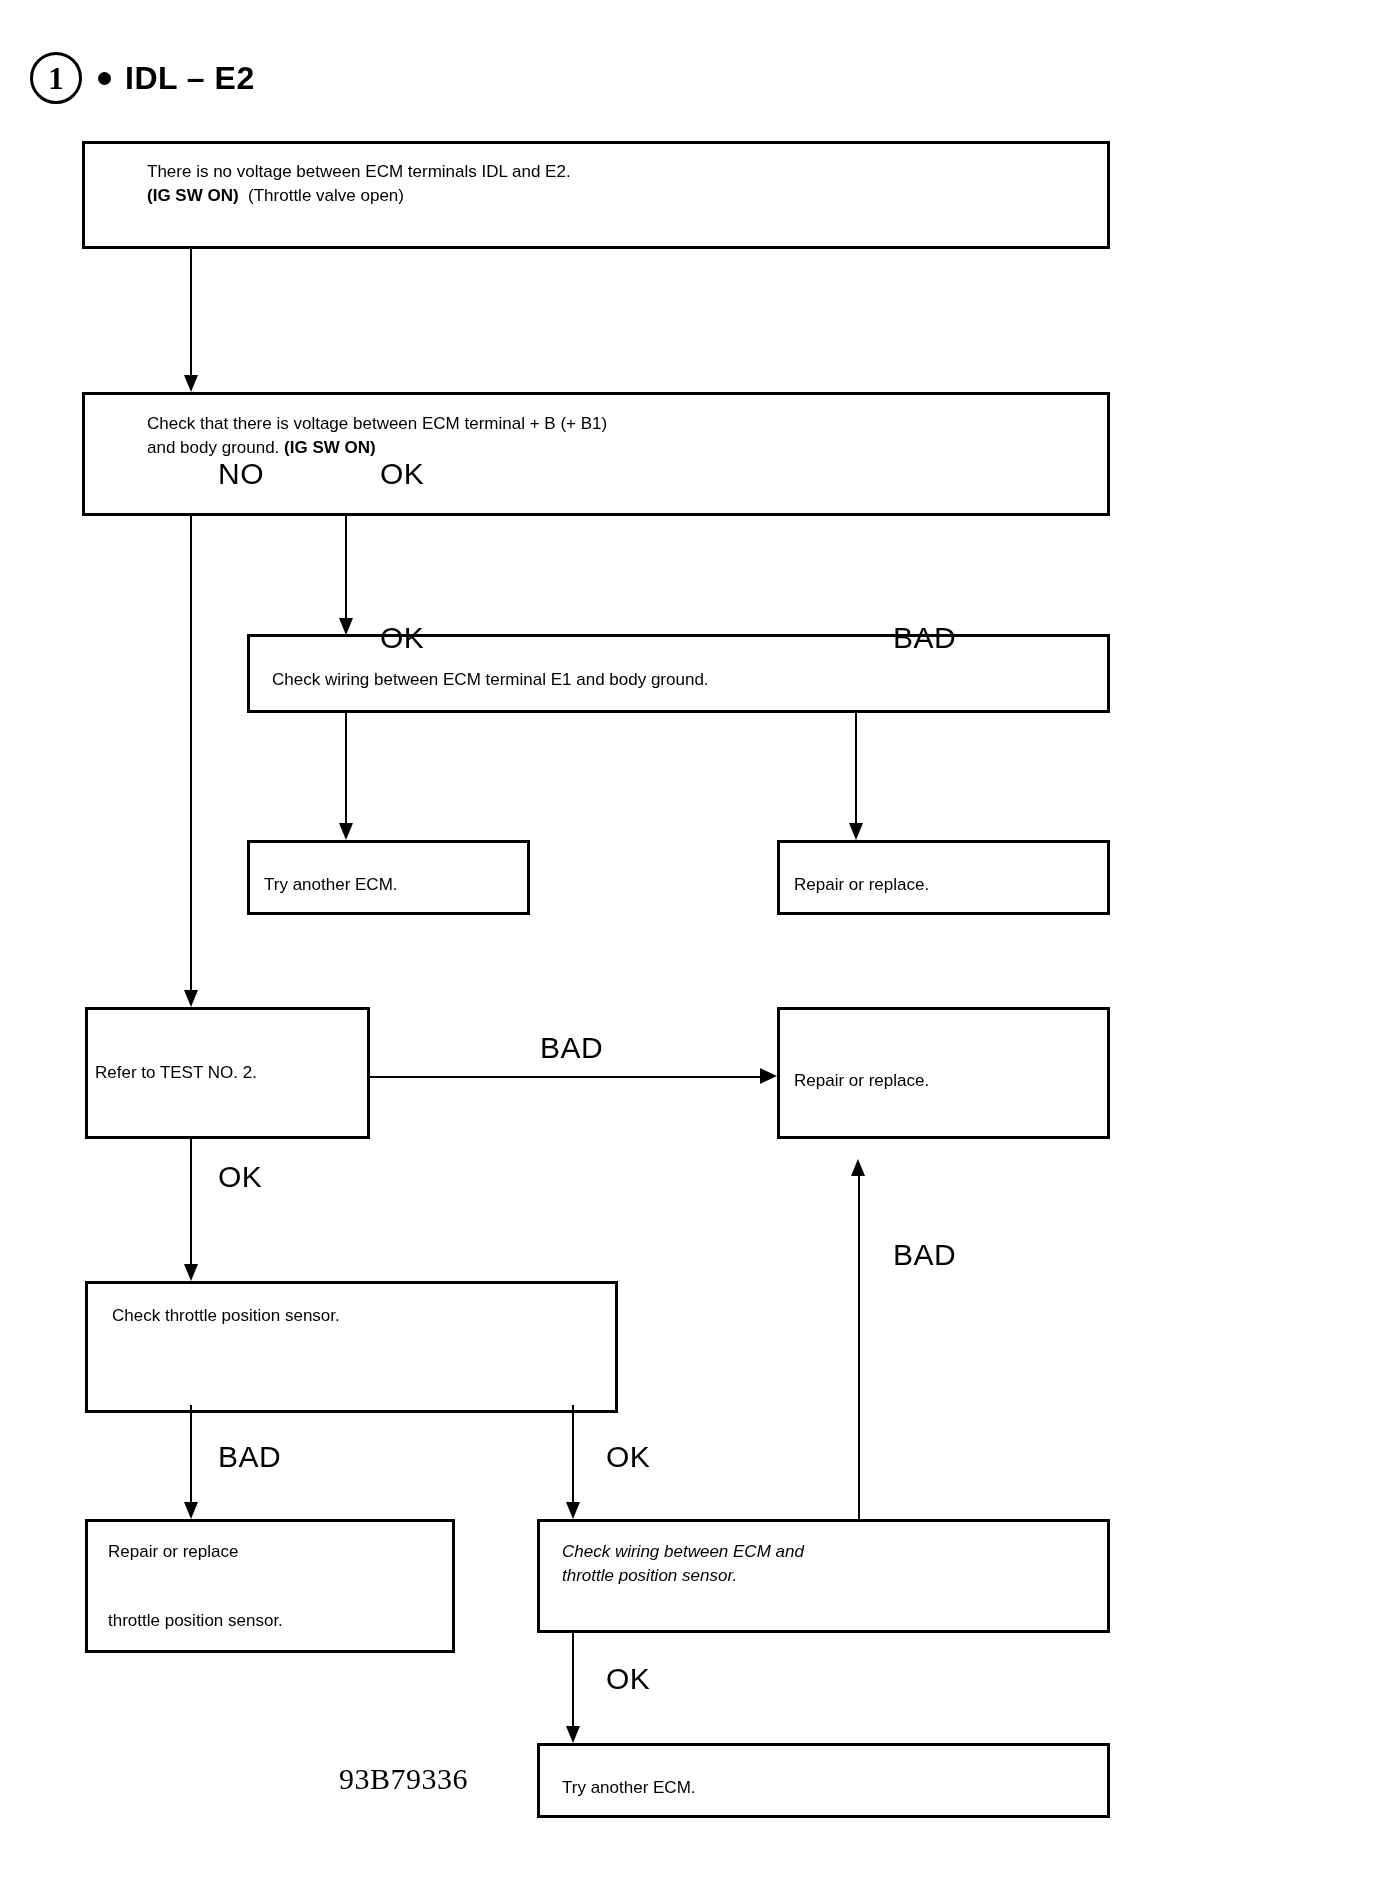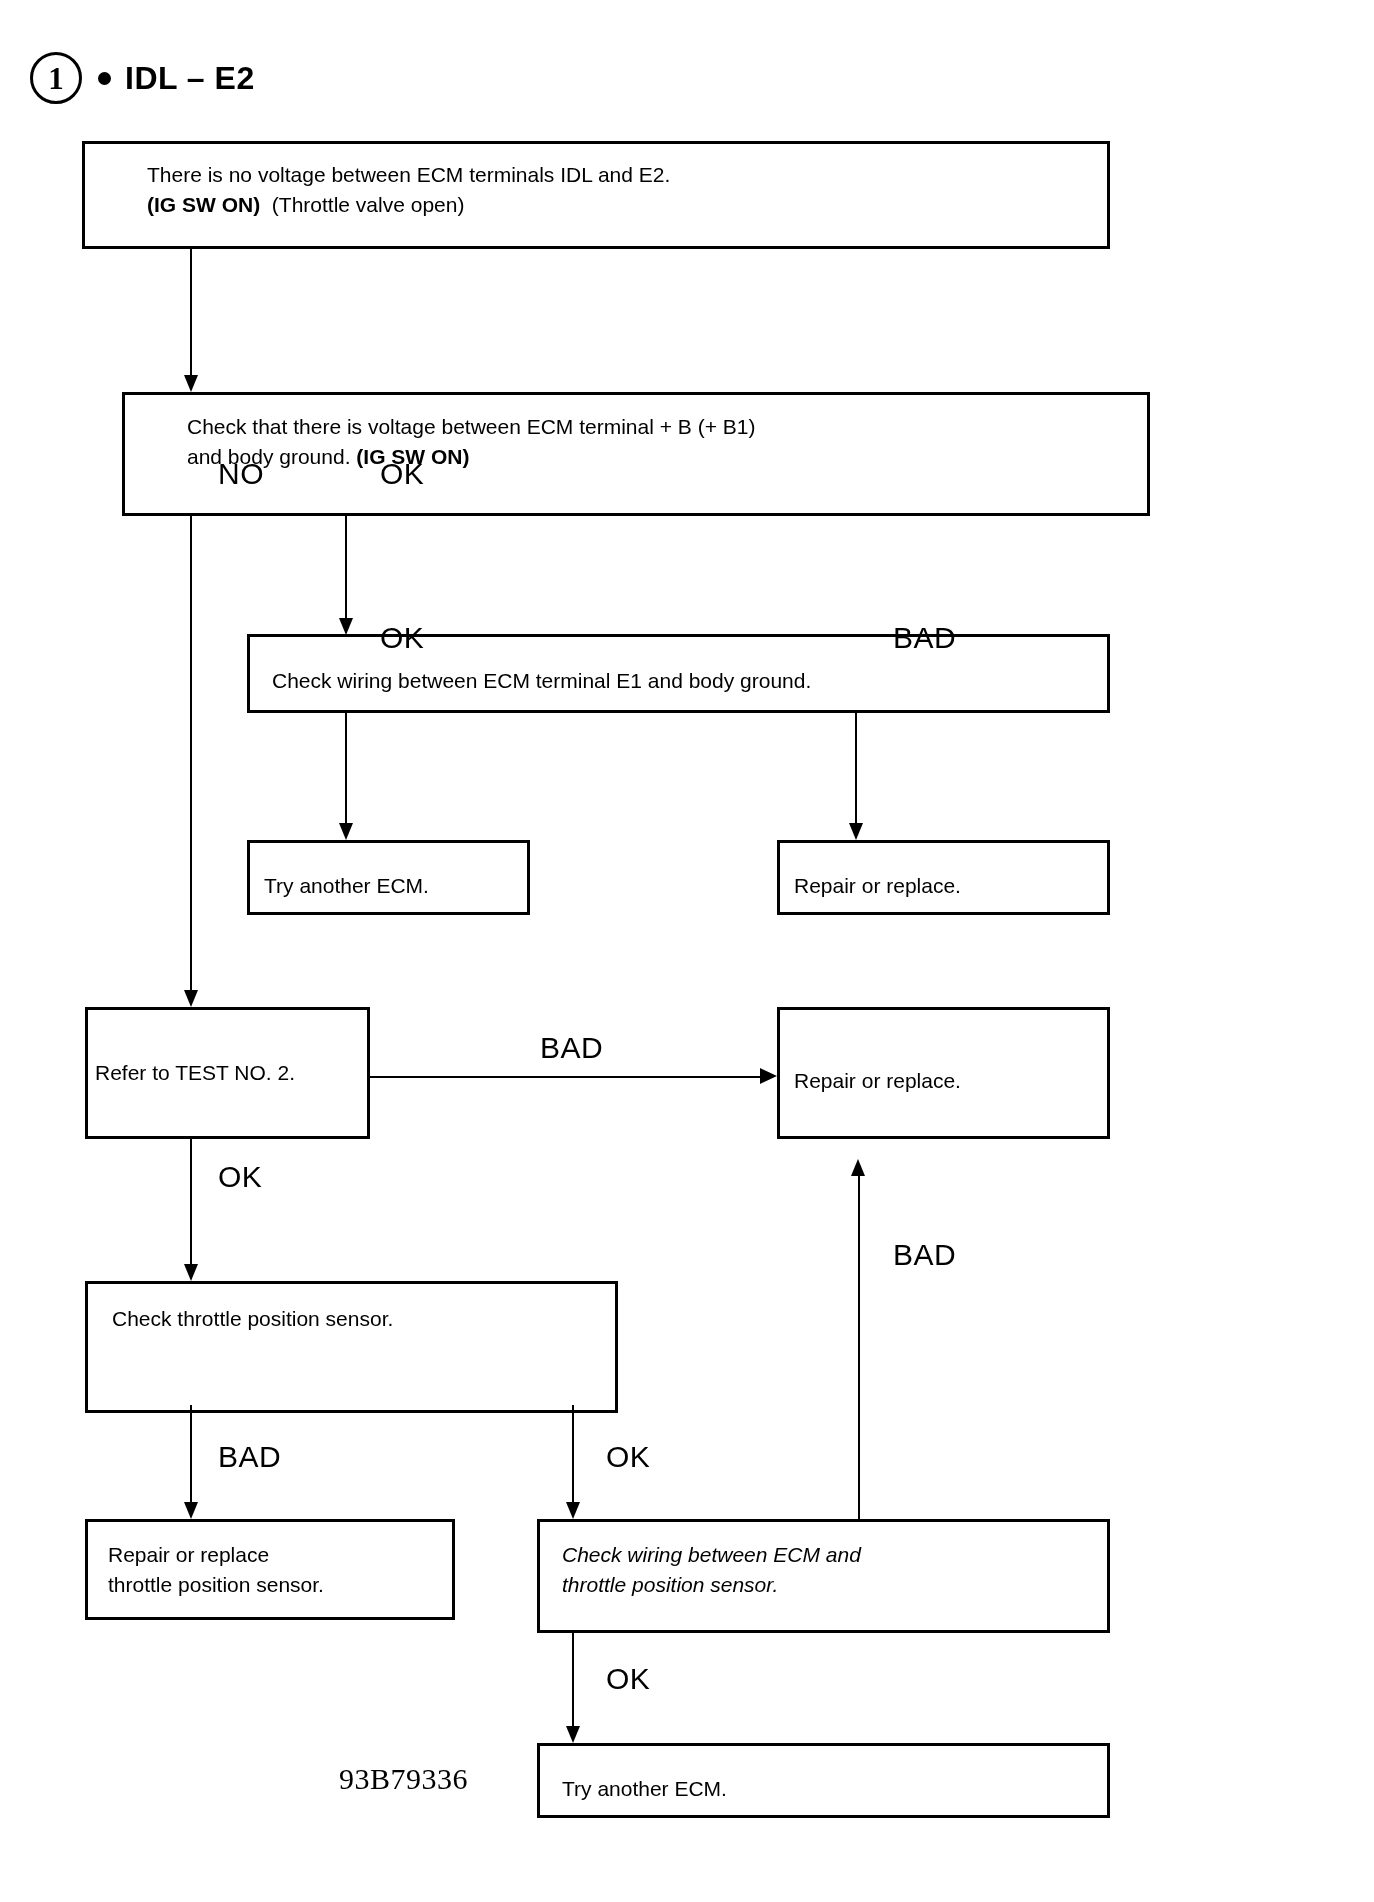--- a/index.html
+++ b/index.html
@@ -58,21 +58,21 @@
   .box {
     position: absolute;
     border: 3px solid #000;
     background: #fff;
     box-sizing: border-box;
     display: flex;
     flex-direction: column;
     justify-content: flex-start;
   }
   .box .line {
-    font-size: 21px;
+    font-size: 17px;
     line-height: 1.42;
     white-space: nowrap;
   }
   .box.pad-a { padding: 16px 0 0 62px; }
   .box.pad-b { padding: 17px 0 0 62px; }
   .box.pad-c { padding: 14px 0 0 22px; }
   .box.pad-d { padding: 16px 13px 0 14px; }
   .box.pad-e { padding: 16px 0 0 24px; }
 
   b.strong { font-weight: bold; }
@@ -138,21 +138,21 @@
   <div class="box pad-a" style="left:82px; top:141px; width:1028px; height:108px;">
     <div class="line">There is no voltage between ECM terminals IDL and E2.</div>
     <div class="line">
       <b class="strong">(IG SW ON)</b><span>&nbsp;&nbsp;</span><span>(Throttle valve open)</span>
     </div>
   </div>
 
   <div class="vline" style="left:190px; top:249px; height:126px;"></div>
   <div class="arrow-down" style="left:184px; top:375px;"></div>
 
-  <div class="box pad-b" style="left:82px; top:392px; width:1028px; height:124px;margin-left:40px;">
+  <div class="box pad-b" style="left:82px; top:392px; width:1028px; height:124px;">
     <div class="line">Check that there is voltage between ECM terminal + B (+ B1)</div>
     <div class="line">
       <span>and body ground. </span><b class="strong">(IG SW ON)</b>
     </div>
   </div>
 
   <div class="vline" style="left:190px; top:516px; height:474px;"></div>
   <div class="arrow-down" style="left:184px; top:990px;"></div>
   <div class="edge-label" style="left:218px; top:457px;">NO</div>
 
@@ -201,21 +201,21 @@
   </div>
 
   <div class="vline" style="left:190px; top:1405px; height:97px;"></div>
   <div class="arrow-down" style="left:184px; top:1502px;"></div>
   <div class="edge-label" style="left:218px; top:1440px;">BAD</div>
 
   <div class="vline" style="left:572px; top:1405px; height:97px;"></div>
   <div class="arrow-down" style="left:566px; top:1502px;"></div>
   <div class="edge-label" style="left:606px; top:1440px;">OK</div>
 
-  <div class="box pad-d" style="left:85px; top:1519px; width:370px; height:101px; padding-top:18px; padding-left:20px;">
+  <div class="box pad-d" style="left:85px; top:1519px; width:370px; height:134px; padding-top:18px; padding-left:20px;gap:45px;">
     <div class="line">Repair or replace</div>
     <div class="line">throttle position sensor.</div>
   </div>
 
   <div class="box pad-d" style="left:537px; top:1519px; width:573px; height:114px; padding-top:18px; padding-left:22px;font-style:italic;">
     <div class="line">Check wiring between ECM and</div>
     <div class="line">throttle position sensor.</div>
   </div>
 
   <div class="vline" style="left:858px; top:1176px; height:343px;"></div>

